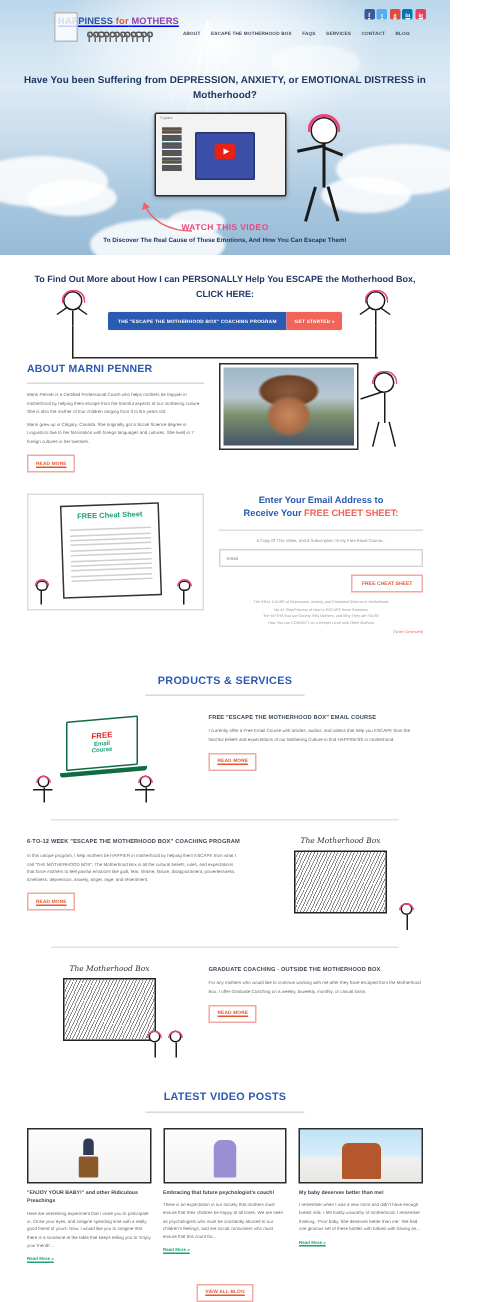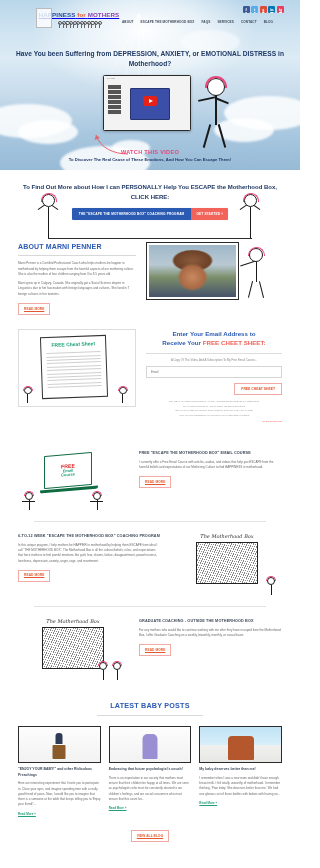--- a/index.html
+++ b/index.html
@@ -409,20 +409,24 @@
             <div>The MYTHS that our Society Tells Mothers, and Why They are FALSE</div>
             <div>How You can CONNECT on a Deeper Level with Other Mothers</div>
             <span class="cont">(To Be Continued)</span>
           </div>
         </div>
       </div>
     </div>
   </section>
 
   <section class="section">
+    <div class="center-head">
+      <h2>PRODUCTS &amp; SERVICES</h2>
+      <div class="center-rule"></div>
+    </div>
     <div class="wrap">
 
       <div class="prod">
         <div class="prod-media">
           <div class="laptop">
             <div class="lp-screen">
               <span>FREE</span>
                 <span class="g">Email</span>
                 <span class="g">Course</span>
             </div>
@@ -492,21 +496,21 @@
           <h4>GRADUATE COACHING - OUTSIDE THE MOTHERHOOD BOX</h4>
           <p class="ptext">For any mothers who would like to continue working with me after they have escaped from the Motherhood Box, I offer Graduate Coaching on a weekly, biweekly, monthly, or casual basis.</p>
           <a class="btn-outline" href="#">READ MORE</a>
         </div>
       </div>
     </div>
   </section>
 
   <section class="section">
     <div class="center-head">
-      <h2>LATEST BABY POSTS</h2>
+      <h2>LATEST VIDEO POSTS</h2>
       <div class="center-rule"></div>
     </div>
     <div class="wrap">
       <div class="blog-grid">
         <article class="blog-card">
           <div class="blog-thumb bt1"></div>
           <h5>"ENJOY YOUR BABY!" and other Ridiculous Preachings</h5>
           <p class="ptext">Here are interesting experiment that I invite you to participate in. Close your eyes, and imagine spending time with a really good friend of yours. Now, I would like you to imagine that there is a someone at the table that keeps telling you to 'Enjoy your friend!'...</p>
           <a class="readmore" href="#">Read More »</a>
         </article>

